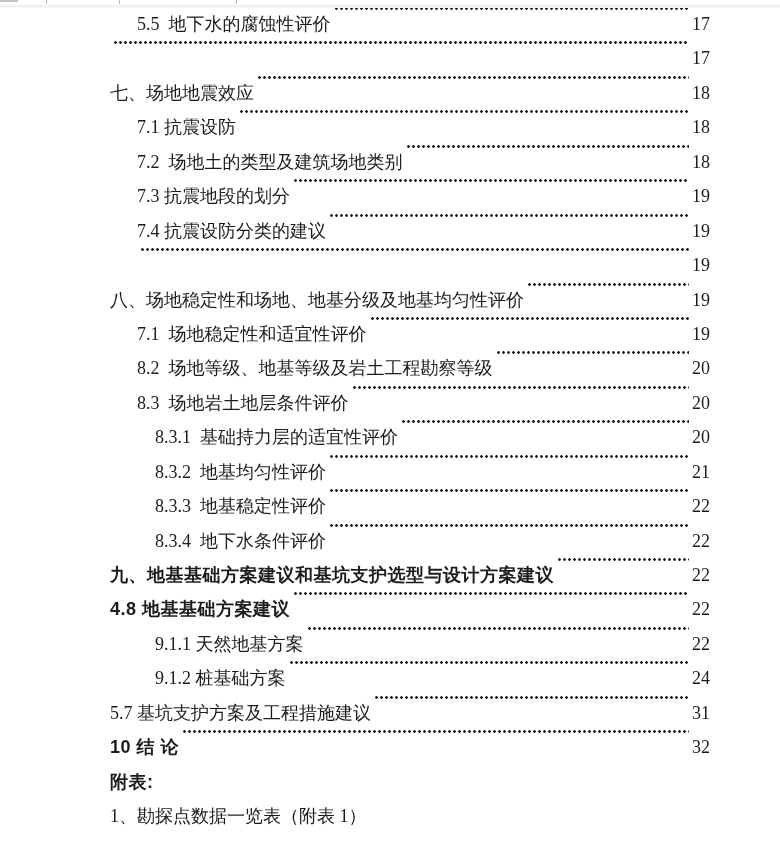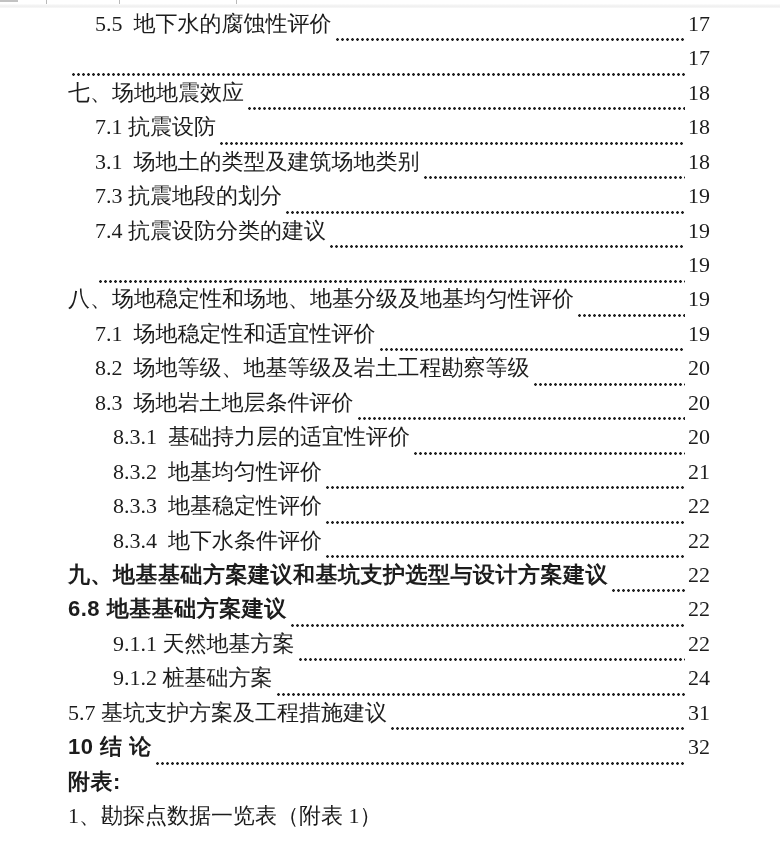--- a/index.html
+++ b/index.html
@@ -43,24 +43,25 @@
     height: 4px;
     background: linear-gradient(#fcfcfc, #efefef 55%, #f8f8f8);
   }
 
   
   .toc {
     padding: 7px 70px 0 68px;
   }
   .row {
     display: flex;
-    align-items: flex-end;
+    align-items: flex-start;
     height: 34.45px;
     line-height: 34.45px;
-    font-size: 22px;
+    font-size: 18px;
+    margin-left: 42px;
   }
   .row.lvl1 { padding-left: 27px; }
   .row.lvl2 { padding-left: 45px; }
   .row.black .label {
     font-family: "Liberation Sans", "DejaVu Sans", sans-serif;
     font-weight: bold;
     letter-spacing: 0.5px;
   }
   .label {
     white-space: pre;
@@ -107,21 +108,21 @@
     <span class="label">七、场地地震效应</span>
     <span class="leader"></span>
     <span class="pagenum">18</span>
   </div>
     <div class="row lvl1">
     <span class="label">7.1 抗震设防</span>
     <span class="leader"></span>
     <span class="pagenum">18</span>
   </div>
     <div class="row lvl1">
-    <span class="label">3.1  场地土的类型及建筑场地类别</span>
+    <span class="label">7.2  场地土的类型及建筑场地类别</span>
     <span class="leader"></span>
     <span class="pagenum">18</span>
   </div>
     <div class="row lvl1">
     <span class="label">7.3 抗震地段的划分</span>
     <span class="leader"></span>
     <span class="pagenum">19</span>
   </div>
     <div class="row lvl1">
     <span class="label">7.4 抗震设防分类的建议</span>
@@ -171,21 +172,21 @@
     <span class="label">8.3.4  地下水条件评价</span>
     <span class="leader"></span>
     <span class="pagenum">22</span>
   </div>
     <div class="row lvl0 black">
     <span class="label">九、地基基础方案建议和基坑支护选型与设计方案建议</span>
     <span class="leader"></span>
     <span class="pagenum">22</span>
   </div>
     <div class="row lvl0 black">
-    <span class="label">6.8 地基基础方案建议</span>
+    <span class="label">4.8 地基基础方案建议</span>
     <span class="leader"></span>
     <span class="pagenum">22</span>
   </div>
     <div class="row lvl2">
     <span class="label">9.1.1 天然地基方案</span>
     <span class="leader"></span>
     <span class="pagenum">22</span>
   </div>
     <div class="row lvl2">
     <span class="label">9.1.2 桩基础方案</span>

